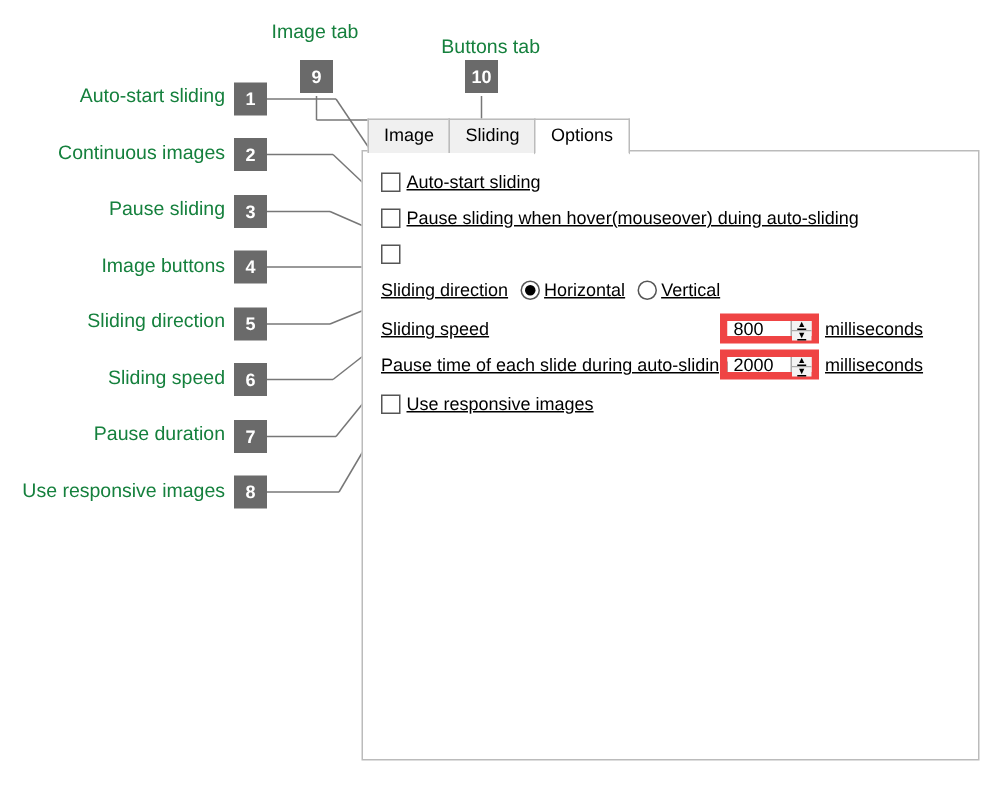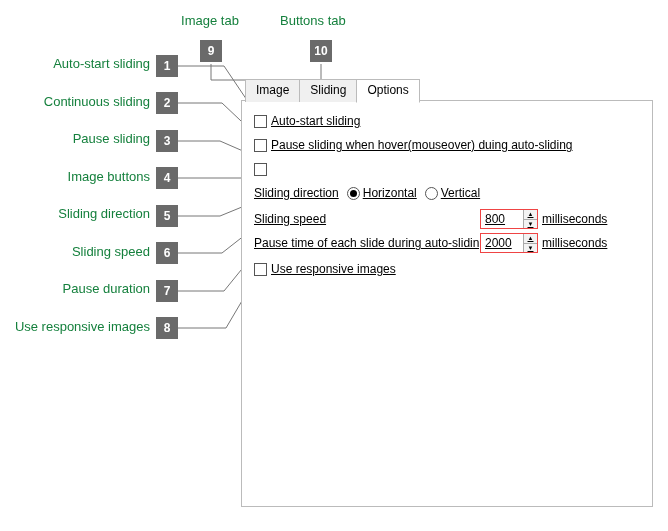--- a/index.html
+++ b/index.html
@@ -109,21 +109,21 @@
     position: absolute;
     left: 2px;
     top: 2px;
     width: 7px;
     height: 7px;
     background: #000;
     border-radius: 50%;
   }
   .spinner {
     display: inline-flex;
-    border: 1px solid #ef4444;
+    border: 5px solid #ef4444;
     height: 20px;
     margin: 0 4px;
   }
   .spinner input {
     border: none;
     width: 42px;
     padding: 0 4px;
     font-size: 12px;
     text-align: left;
     outline: none;
@@ -174,27 +174,27 @@
     <line x1="222" y1="253" x2="259" y2="224"></line>
   <line x1="178" y1="291" x2="224" y2="291"></line>
     <line x1="224" y1="291" x2="259" y2="248"></line>
   <line x1="178" y1="328" x2="226" y2="328"></line>
     <line x1="226" y1="328" x2="259" y2="272"></line>
 </svg>
 
 <div class="callout-label" style="left:170px; top:13px; width:80px; text-align:center">Image tab</div>
 <div class="callout-num" style="left:200px; top:40px">9</div>
 
-<div class="callout-label" style="left:280px; top:13px; width:80px; text-align:left">Buttons tab</div>
+<div class="callout-label" style="left:280px; top:23px; width:80px; text-align:right">Buttons tab</div>
 <div class="callout-num" style="left:310px; top:40px">10</div>
 
 <div class="callout-label" style="left:0; top:56px; width:150px">Auto-start sliding</div>
 <div class="callout-num" style="left:156px; top:55px">1</div>
 
-<div class="callout-label" style="left:0; top:94px; width:150px">Continuous sliding</div>
+<div class="callout-label" style="left:0; top:94px; width:150px">Continuous images</div>
 <div class="callout-num" style="left:156px; top:92px">2</div>
 
 <div class="callout-label" style="left:0; top:131px; width:150px">Pause sliding</div>
 <div class="callout-num" style="left:156px; top:130px">3</div>
 
 <div class="callout-label" style="left:0; top:169px; width:150px">Image buttons</div>
 <div class="callout-num" style="left:156px; top:167px">4</div>
 
 <div class="callout-label" style="left:0; top:206px; width:150px">Sliding direction</div>
 <div class="callout-num" style="left:156px; top:205px">5</div>

